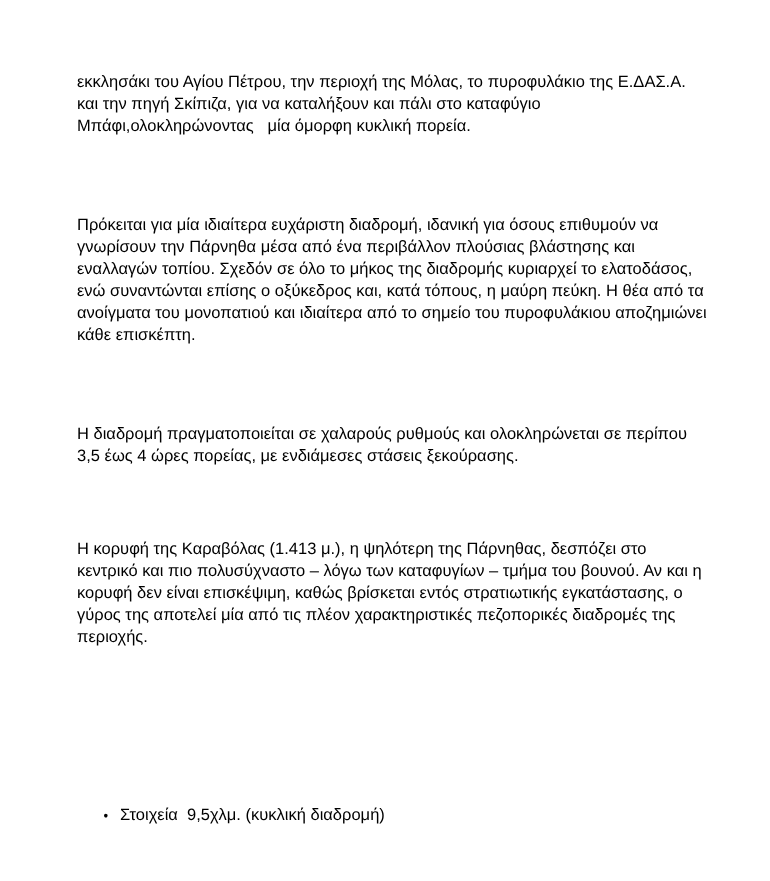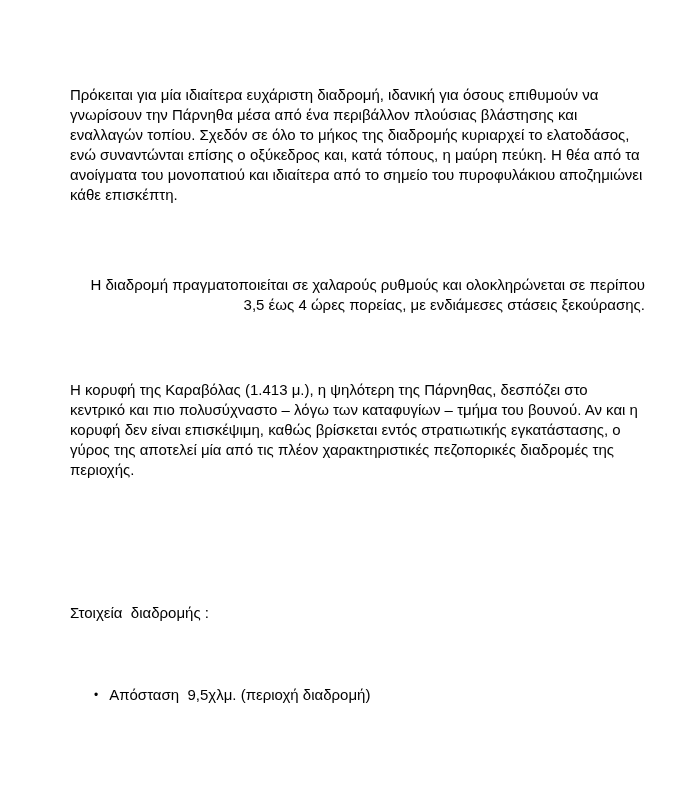--- a/index.html
+++ b/index.html
@@ -17,21 +17,21 @@
   .doc {
     padding: 5px 55px 0 70px;
     font-size: 15px;
     line-height: 20px;
     white-space: pre-wrap;
   }
   .doc p {
     margin: 0 0 10px 0;
   }
   p.para4 { margin-bottom: 28px; }
-  p.para3 { margin-bottom: 5px; text-align: right; }
+  p.para3 { margin-bottom: 5px; }
 
   .route-details {
     line-height: 18px;
     margin-bottom: 15px;
   }
   .route-heading { margin: 0; }
   .bullet-row {
     display: flex;
     align-items: flex-start;
   }
@@ -41,33 +41,33 @@
     flex: 0 0 auto;
     font-size: 12px;
   }
   .btext { flex: 1 1 auto; }
 </style>
 </head>
 <body>
 
 <div class="doc">
 
+  <p class="para1">εκκλησάκι του Αγίου Πέτρου, την περιοχή της Μόλας, το πυροφυλάκιο της Ε.ΔΑΣ.Α. και την πηγή Σκίπιζα, για να καταλήξουν και πάλι στο καταφύγιο Μπάφι,ολοκληρώνοντας   μία όμορφη κυκλική πορεία.</p>
 
   <p class="para2">Πρόκειται για μία ιδιαίτερα ευχάριστη διαδρομή, ιδανική για όσους επιθυμούν να γνωρίσουν την Πάρνηθα μέσα από ένα περιβάλλον πλούσιας βλάστησης και εναλλαγών τοπίου. Σχεδόν σε όλο το μήκος της διαδρομής κυριαρχεί το ελατοδάσος, ενώ συναντώνται επίσης ο οξύκεδρος και, κατά τόπους, η μαύρη πεύκη. Η θέα από τα ανοίγματα του μονοπατιού και ιδιαίτερα από το σημείο του πυροφυλάκιου αποζημιώνει κάθε επισκέπτη.</p>
 
   <p class="para3">Η διαδρομή πραγματοποιείται σε χαλαρούς ρυθμούς και ολοκληρώνεται σε περίπου 3,5 έως 4 ώρες πορείας, με ενδιάμεσες στάσεις ξεκούρασης.</p>
 
   <p class="para4">Η κορυφή της Καραβόλας (1.413 μ.), η ψηλότερη της Πάρνηθας, δεσπόζει στο κεντρικό και πιο πολυσύχναστο – λόγω των καταφυγίων – τμήμα του βουνού. Αν και η κορυφή δεν είναι επισκέψιμη, καθώς βρίσκεται εντός στρατιωτικής εγκατάστασης, ο γύρος της αποτελεί μία από τις πλέον χαρακτηριστικές πεζοπορικές διαδρομές της περιοχής.</p>
 
   <div class="route-details">
-    <p class="route-heading">Στοιχεία  διαδρομής :</p>
 
     <div class="bullet-row">
       <span class="bullet">•</span>
-      <span class="btext"> Απόσταση  9,5χλμ. (περιοχή διαδρομή)</span>
+      <span class="btext"> Στοιχεία  9,5χλμ. (κυκλική διαδρομή)</span>
     </div>
     
     
     
     
   </div>
 
   
 
   

